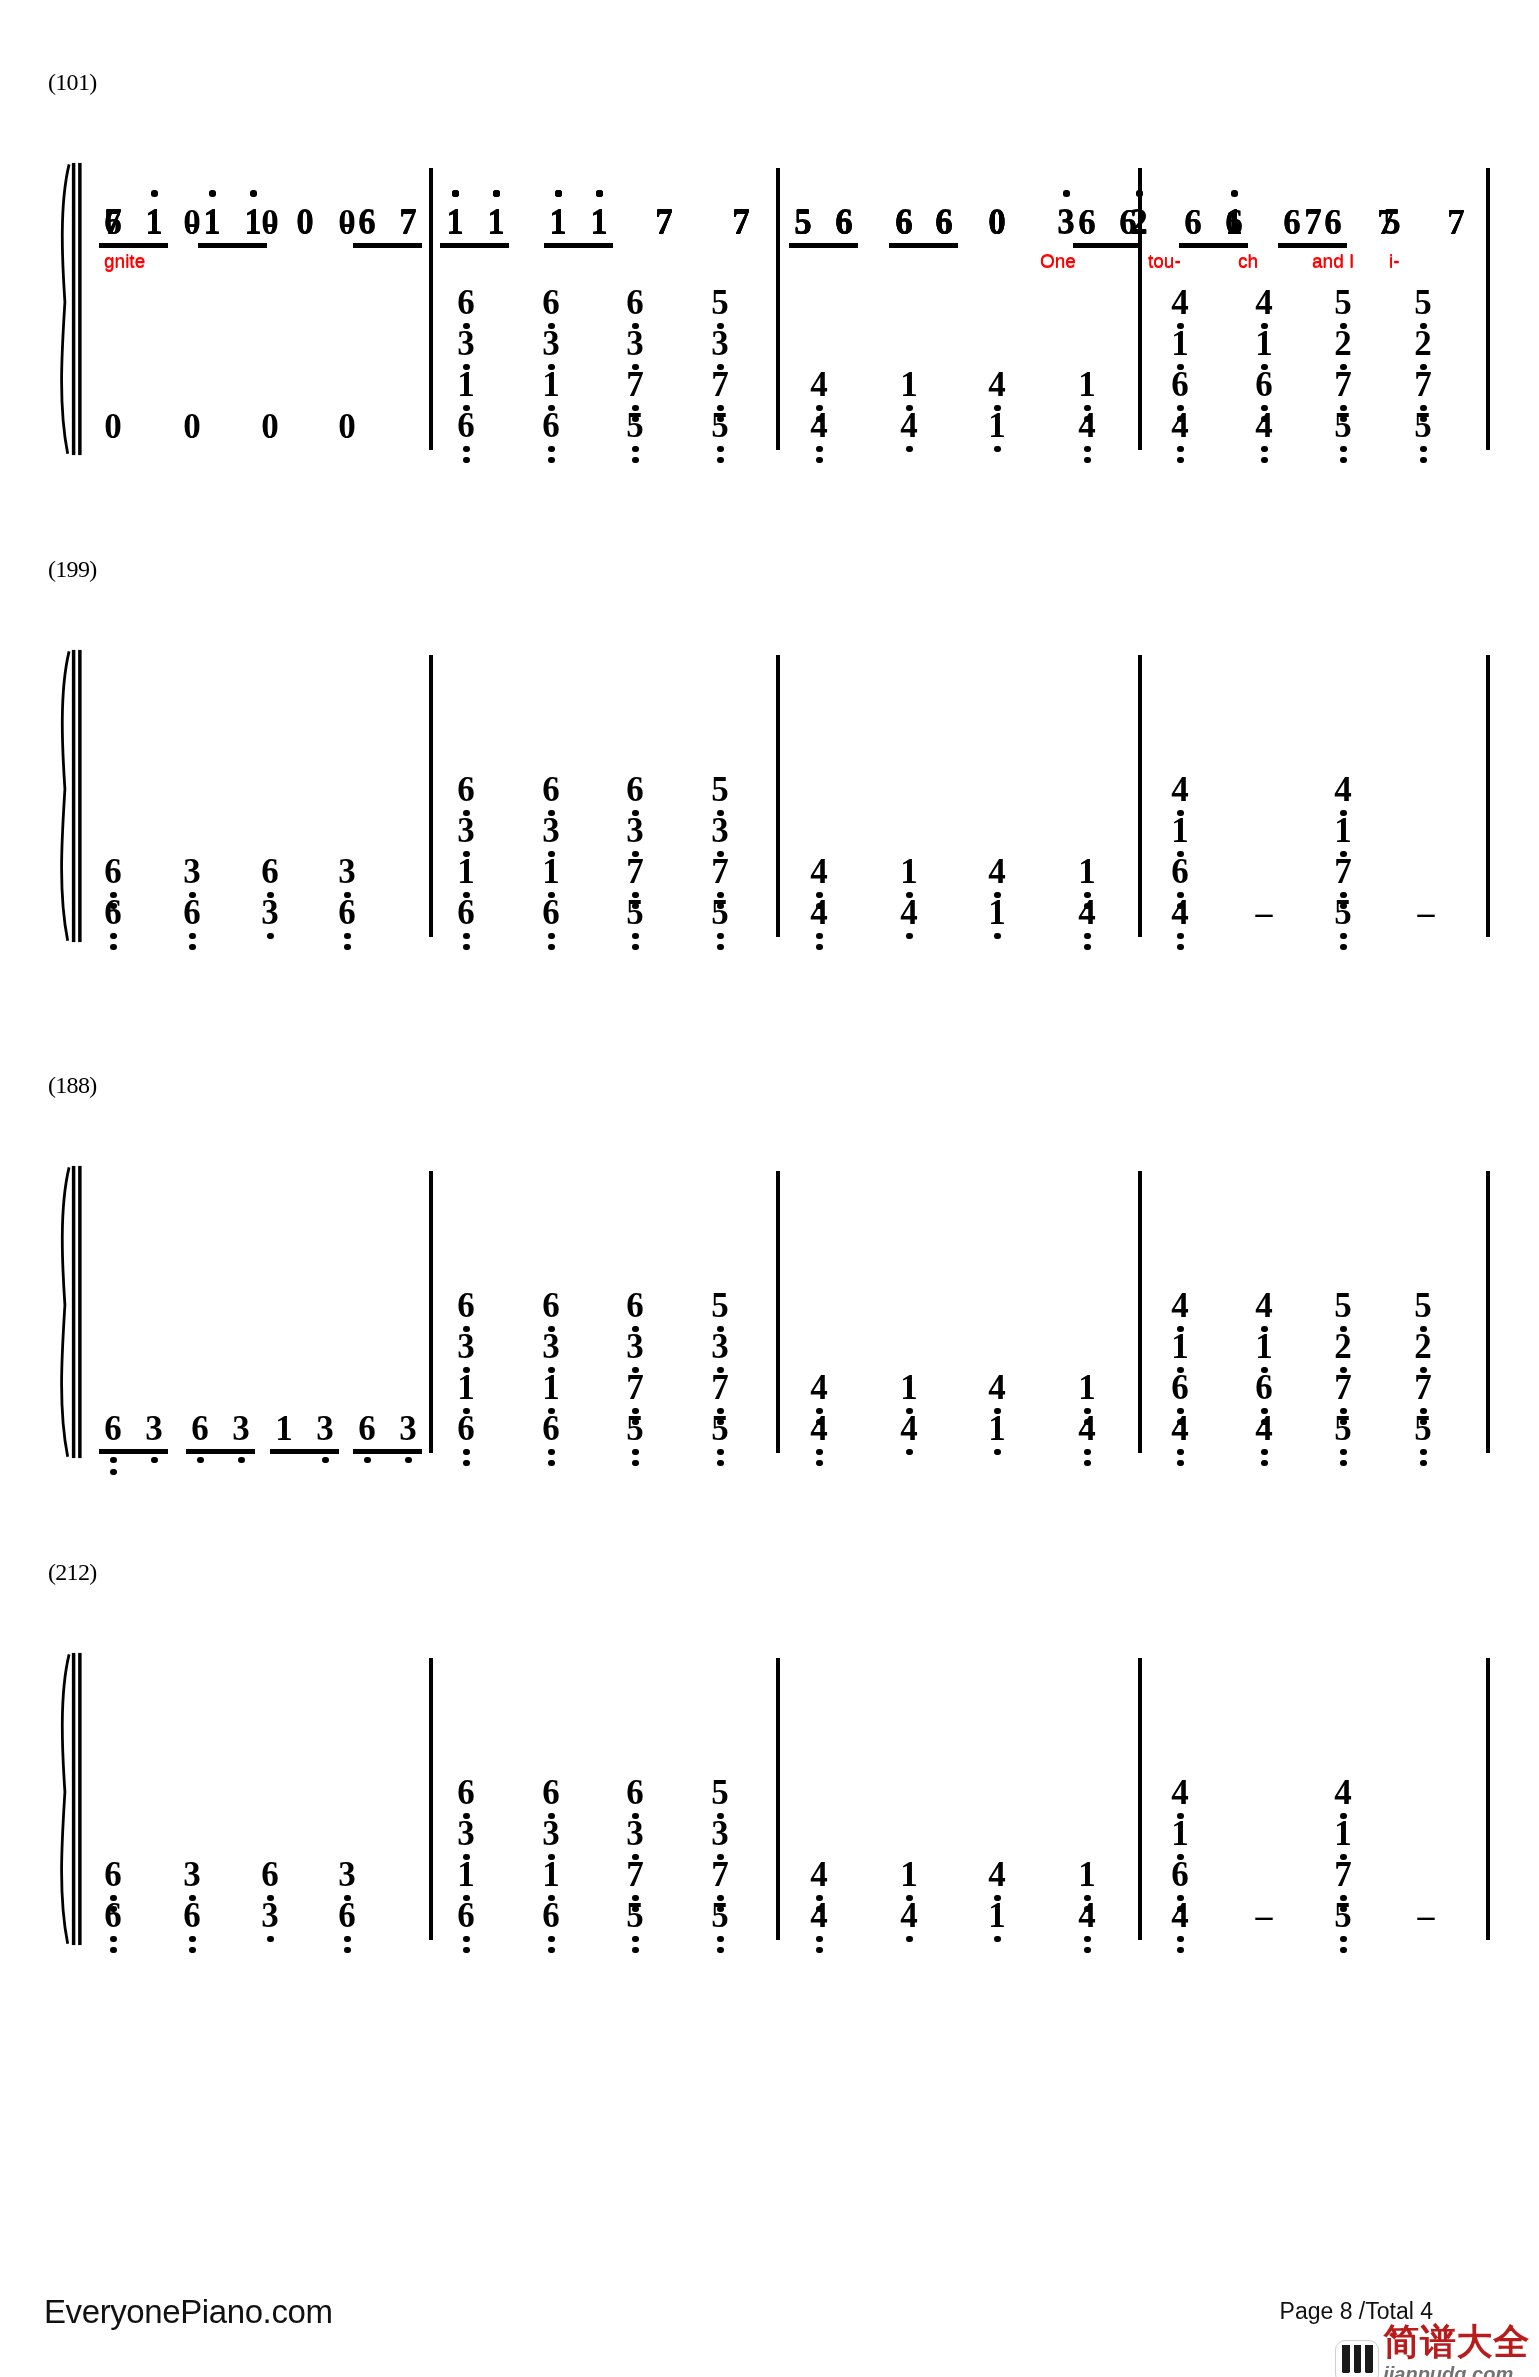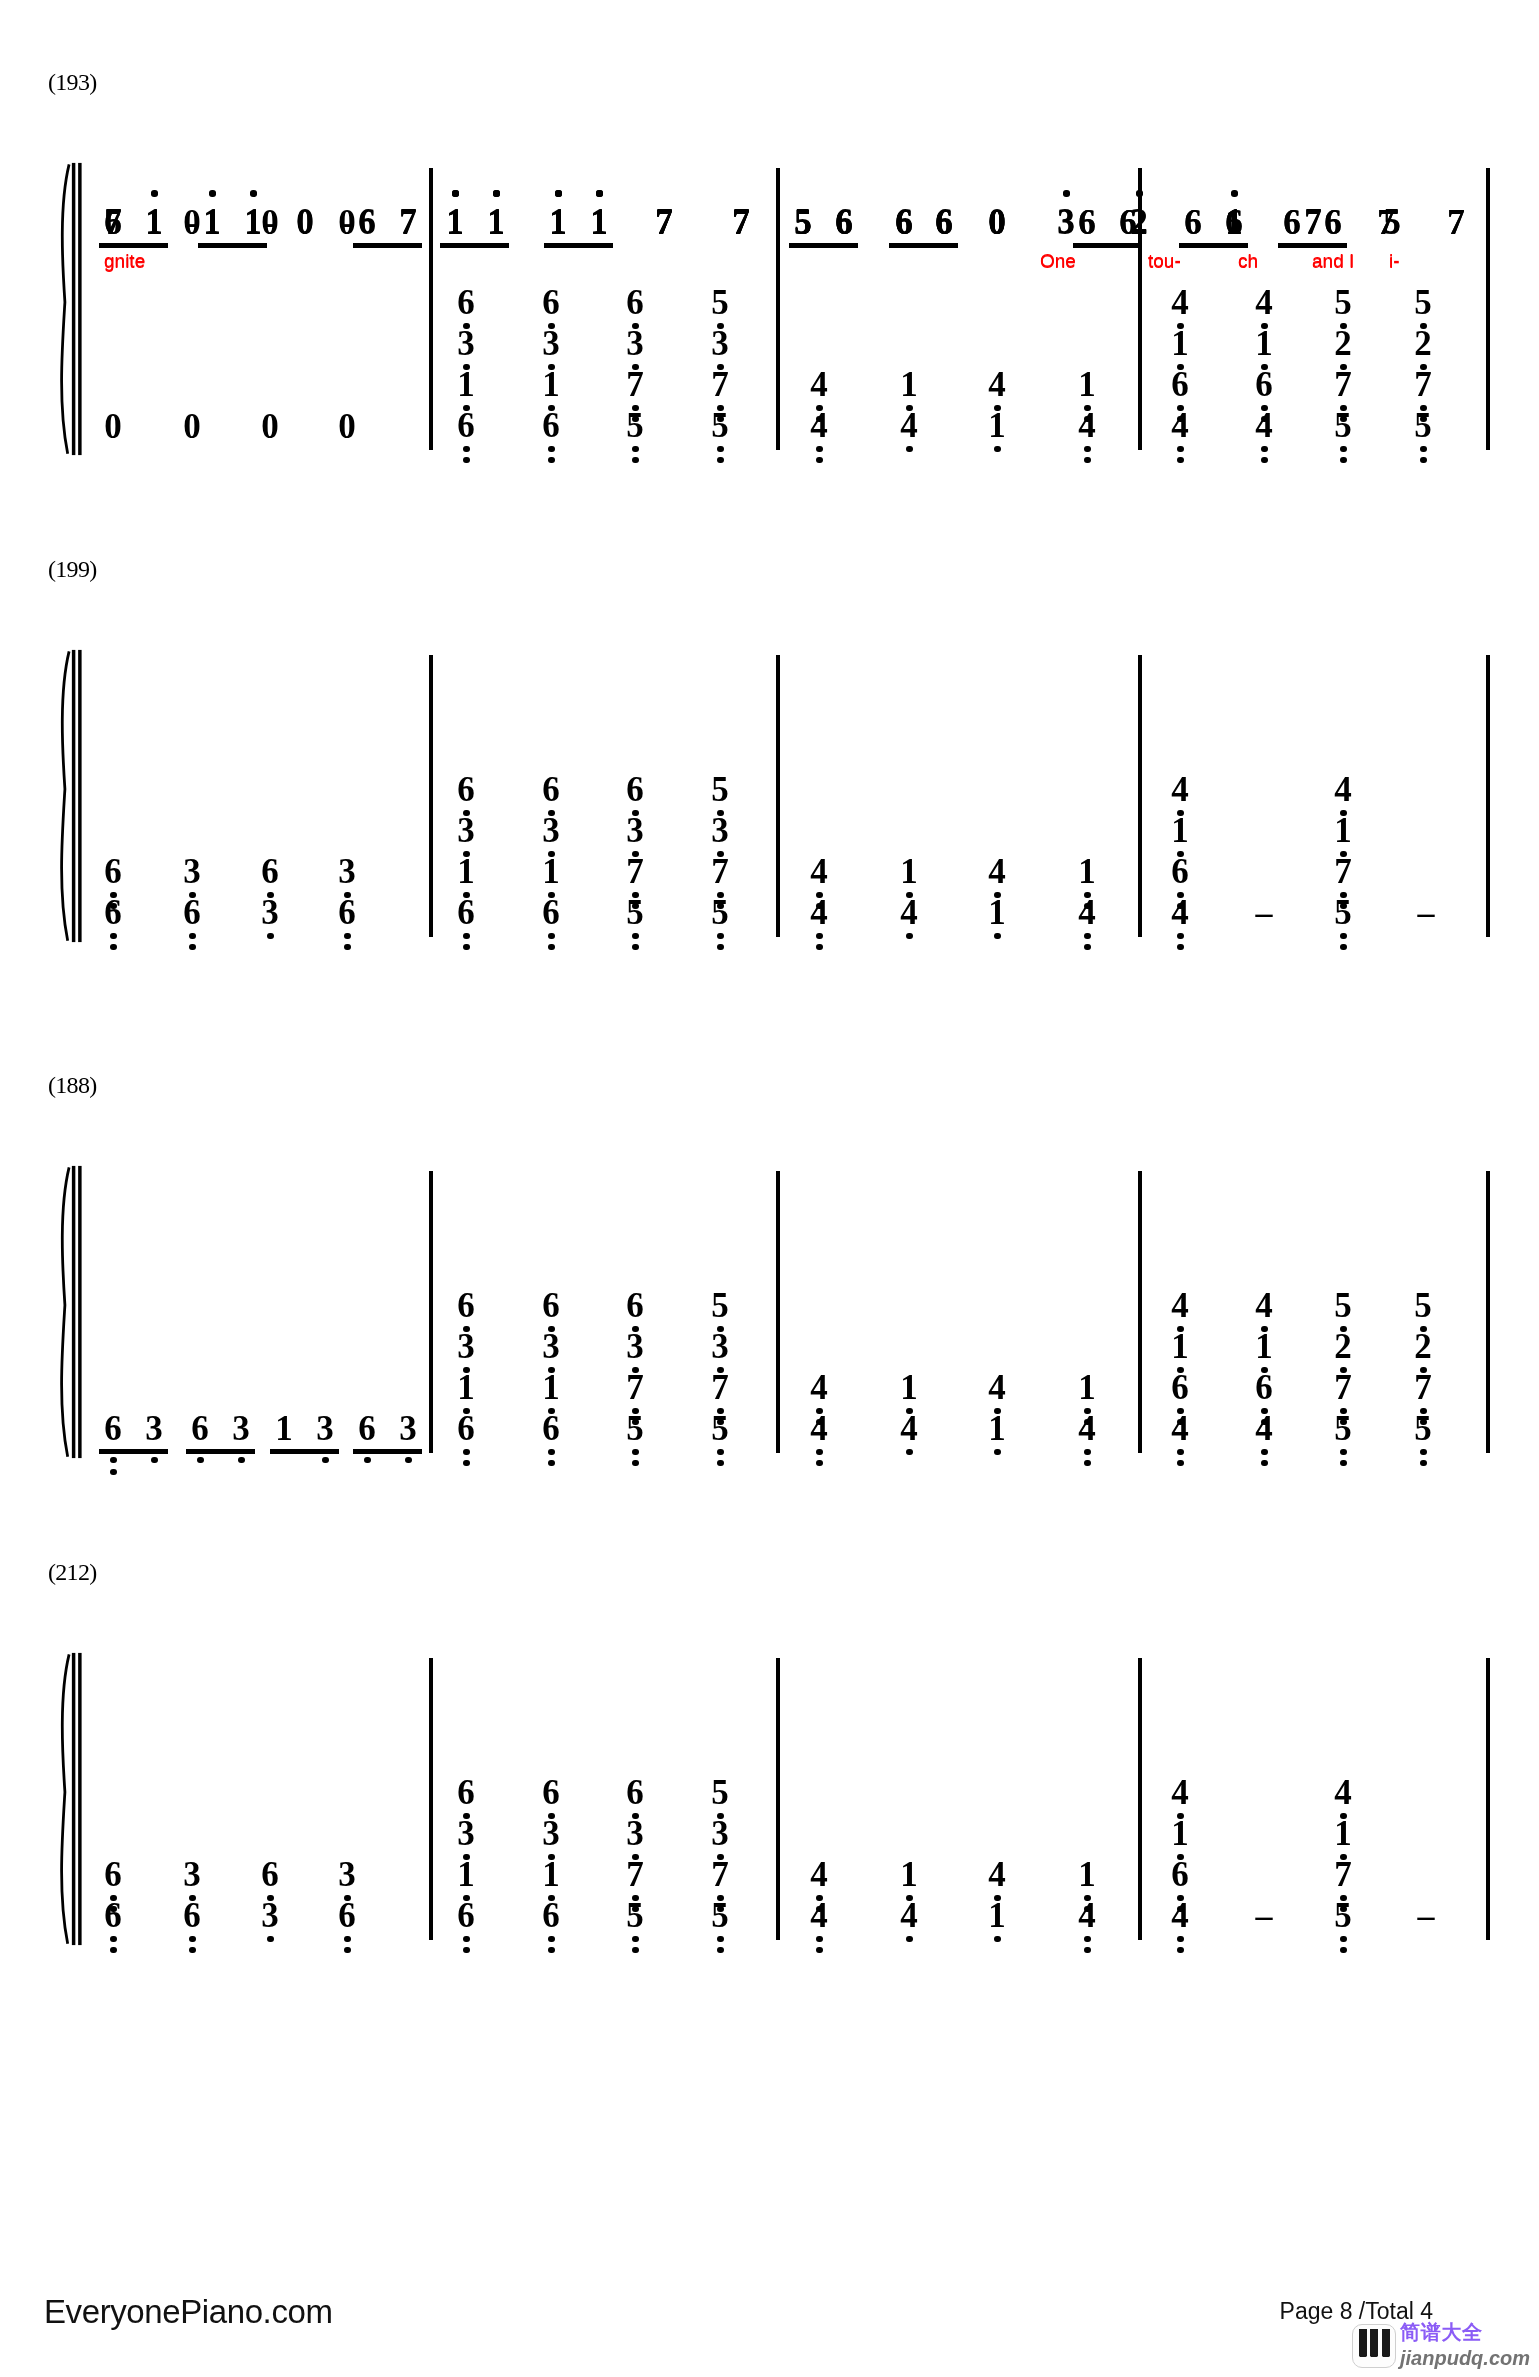--- a/index.html
+++ b/index.html
@@ -138,43 +138,43 @@
     width: 7.8px;
     height: 28px;
     background: #1a1a1a;
     border-radius: 0 0 1.4px 1.4px;
   }
   .wm-key.k1 { left: 6.4px; }
   .wm-key.k2 { left: 17.6px; }
   .wm-key.k3 { left: 29px; }
   .wm-text { line-height: 1; }
   .wm-cn {
-    font-family: Liberation Mono, monospace;
-    font-size: 20px;
+    font-family: Liberation Serif, serif;
+    font-size: 36px;
     font-weight: bold;
-    color: #8b5cf6;
+    color: #b91c1c;
     letter-spacing: 0.7px;
   }
   .wm-en {
     font-family: "Liberation Sans", sans-serif;
     font-size: 20px;
     font-weight: bold;
     font-style: italic;
     color: #737373;
     margin-top: 4px;
   }
 </style>
 </head>
 <body>
 
 <div class="page">
 
   <div id="systems-root">
       <div class="system" style="top: 141px; height: 466px;">
-        <div class="measure-number" style="left: 48px; top: -72px;">(193)</div>
+        <div class="measure-number" style="left: 48px; top: -72px;">(101)</div>
         <div class="brace" style="top: 20px;">
           <svg width="32" height="296" viewBox="0 0 46 420">
             <path d="M26 2 C12 60 16 140 20 200 C16 266 10 348 24 418" fill="none" stroke="#000" stroke-width="4"></path>
             <rect x="30" y="0" width="5" height="420" fill="#000"></rect>
             <rect x="39" y="0" width="5" height="420" fill="#000"></rect>
           </svg>
         </div>
         <div class="barline" style="left: 429px; top: 27px; height: 282px;"></div>
         <div class="barline" style="left: 776px; top: 27px; height: 282px;"></div>
         <div class="barline" style="left: 1138px; top: 27px; height: 282px;"></div>

